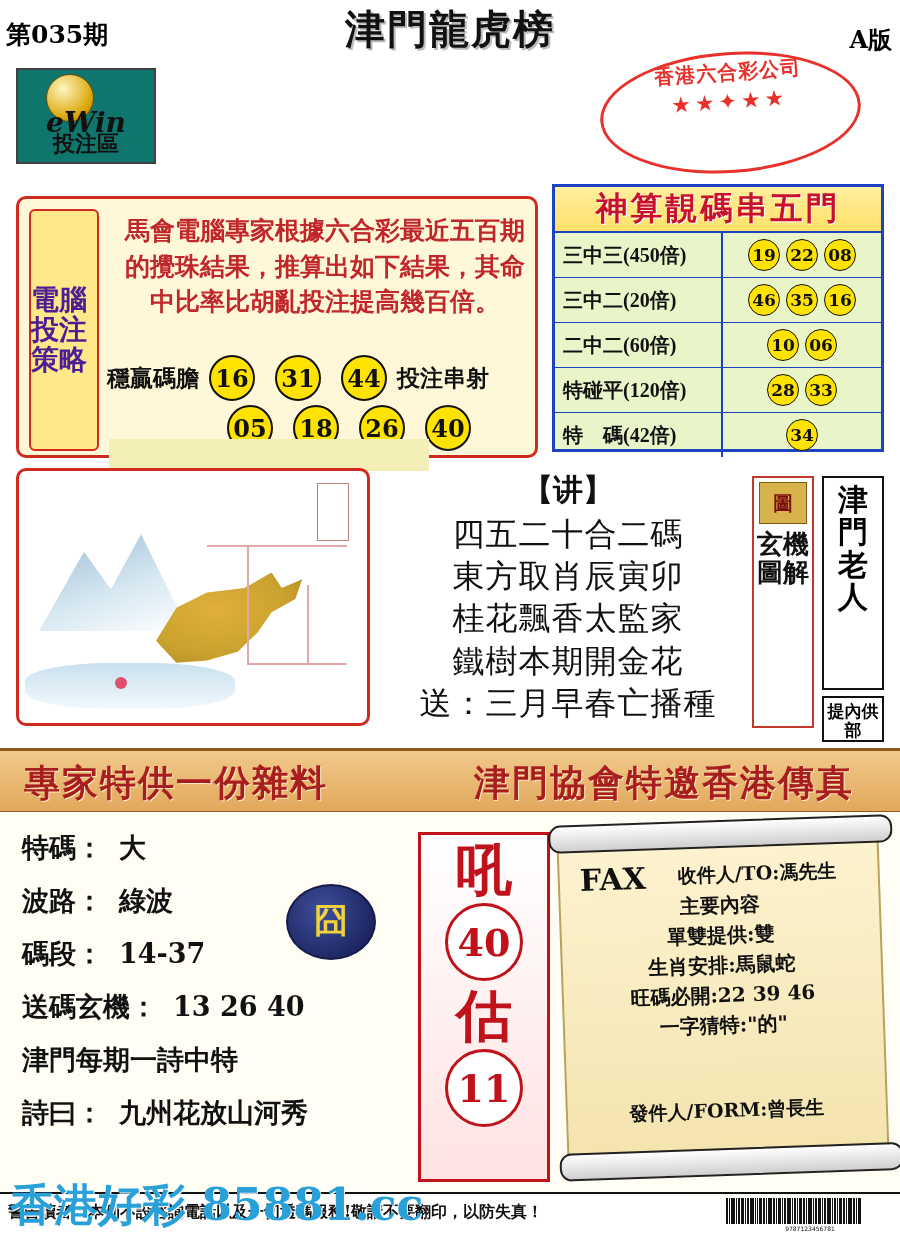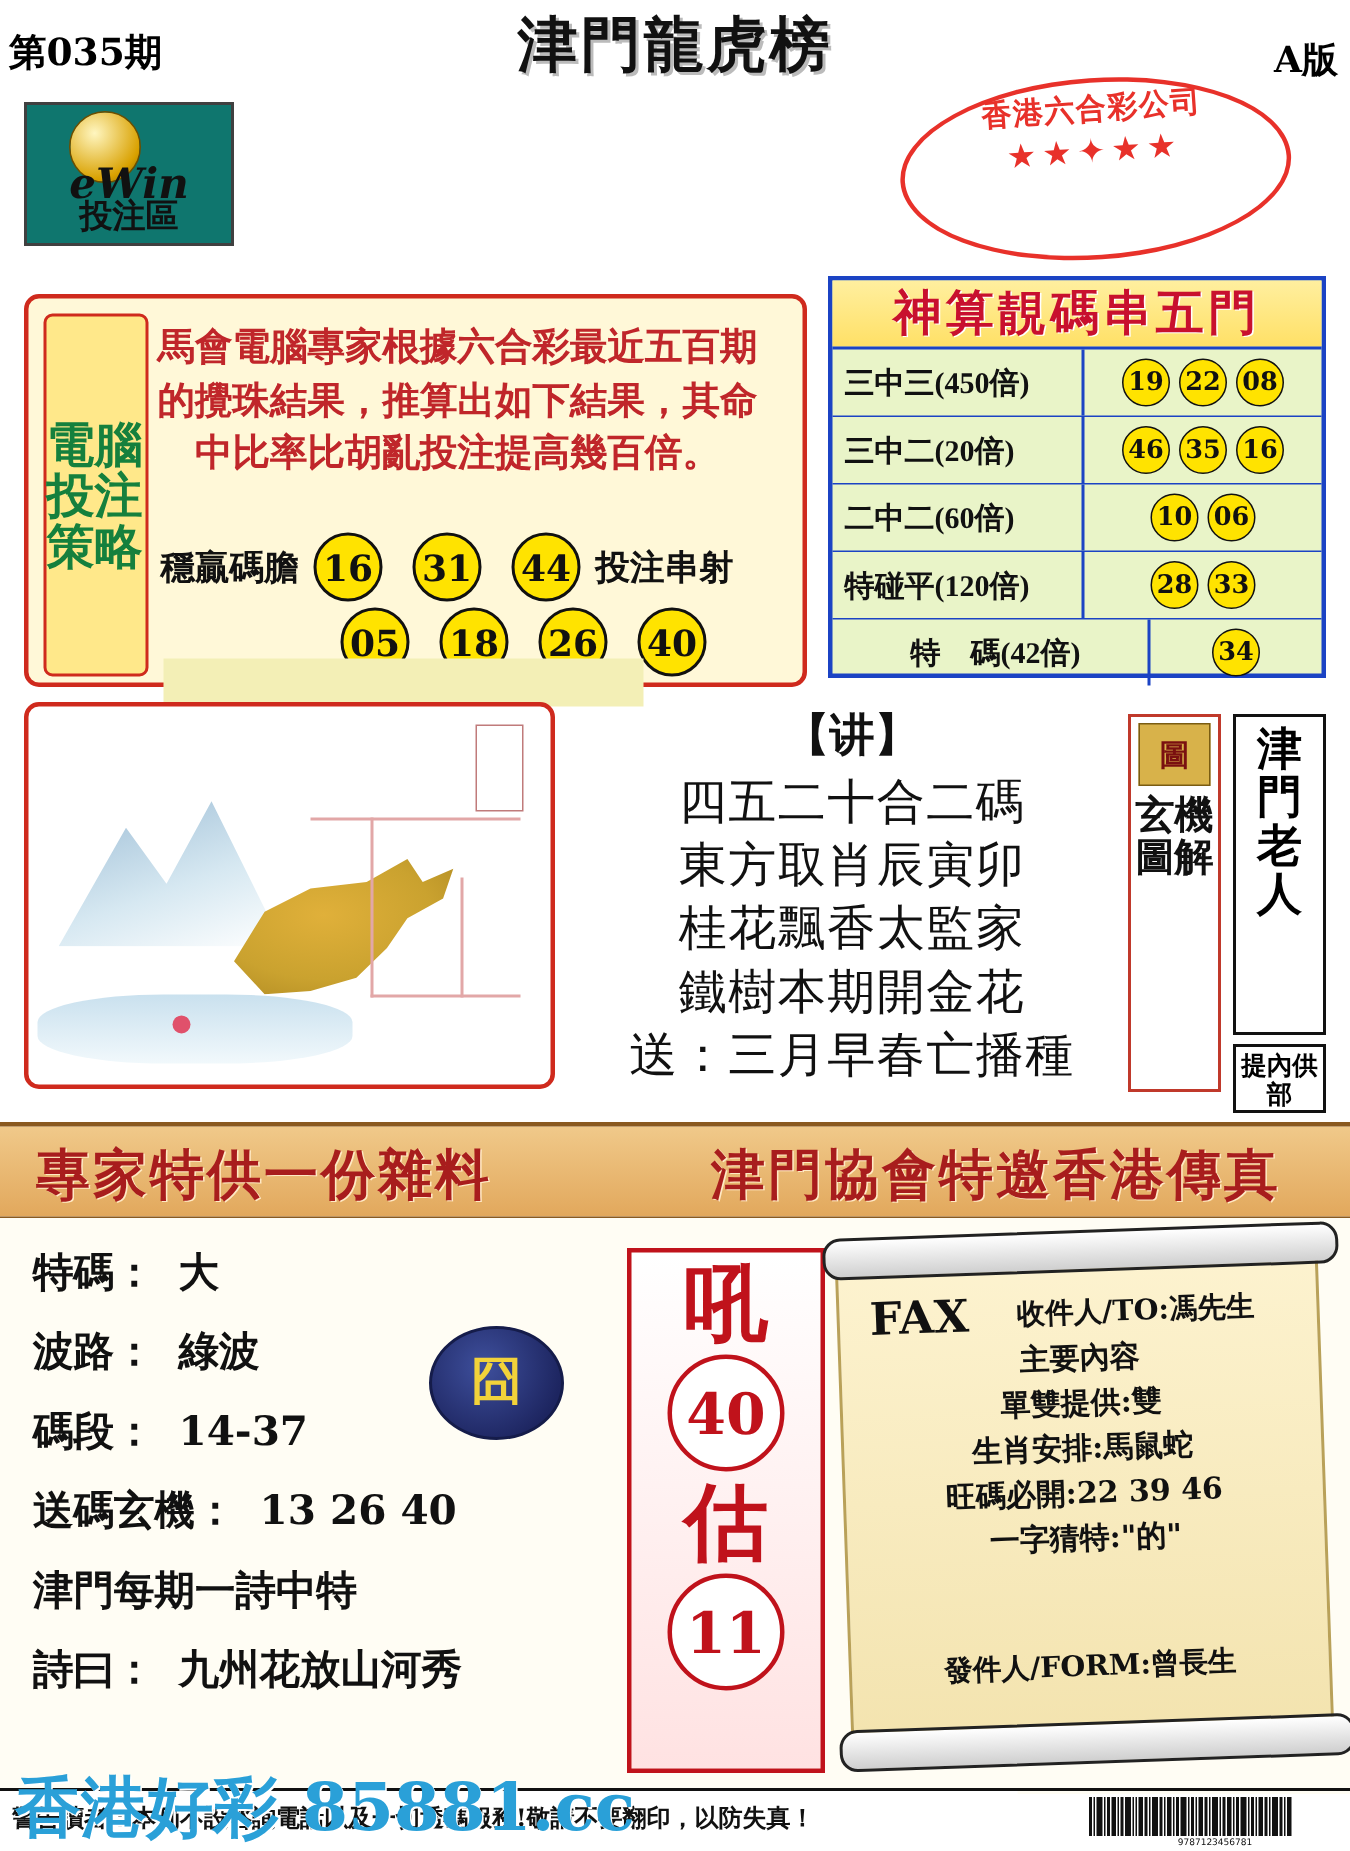--- a/index.html
+++ b/index.html
@@ -72,25 +72,25 @@
   
   .strategy{
     position:absolute;left:16px;top:196px;width:522px;height:262px;
     border:3px solid #cf2a1d;border-radius:10px;background:#fff8d8;
     box-sizing:border-box;
   }
   .strategy-label{
     position:absolute;left:10px;top:10px;width:66px;height:238px;
     border:2px solid #cf2a1d;background:#ffe88a;border-radius:6px;
     display:flex;flex-direction:column;align-items:center;justify-content:center;
-    font-size:32px;font-weight:bold;line-height:1.07;color:#15803d;
+    font-size:28px;font-weight:bold;line-height:1.07;color:#4c1d95;
     font-family:"DejaVu Serif","Liberation Serif",serif;
   }
   .strategy-text{
-    position:absolute;left:76px;top:14px;width:420px;
+    position:absolute;left:96px;top:14px;width:420px;
     font-size:25px;line-height:1.42;color:#c0262a;font-weight:bold;
     font-family:"DejaVu Serif","Liberation Serif",serif;text-align:center;
   }
   .pick-row{position:absolute;left:88px;width:424px;display:flex;align-items:center;}
   .pick-row.r1{top:156px;}
   .pick-row.r2{top:206px;}
   .pick-cap{
     font-size:23px;font-weight:bold;color:#111;white-space:nowrap;
     font-family:"DejaVu Serif","Liberation Serif",serif;
   }
@@ -113,21 +113,21 @@
     height:44px;display:flex;align-items:center;justify-content:center;
     font-size:32px;font-weight:bold;color:#c8102e;letter-spacing:3px;
     font-family:"DejaVu Serif","Liberation Serif",serif;
     text-shadow:1px 1px 0 #fff;
     background:linear-gradient(#ffef9f,#ffe066);
     border-bottom:2px solid #1b43c4;
   }
   .ct-row{
     display:flex;align-items:center;height:44px;border-bottom:1px solid #1b43c4;
   }
-  .ct-row:last-child{border-bottom:none;padding-left:44px;}
+  .ct-row:last-child{border-bottom:none;}
   .ct-label{
     width:168px;padding-left:8px;font-size:20px;font-weight:bold;color:#111;
     font-family:Liberation Serif, serif;white-space:nowrap;
     border-right:2px solid #1b43c4;box-sizing:border-box;height:100%;
     display:flex;align-items:center;
   }
   .ct-nums{flex:1;display:flex;align-items:center;justify-content:center;gap:6px;}
   .mini-ball{
     width:30px;height:30px;border-radius:50%;border:1px solid #111;
     background:#ffe300;display:inline-flex;align-items:center;justify-content:center;

